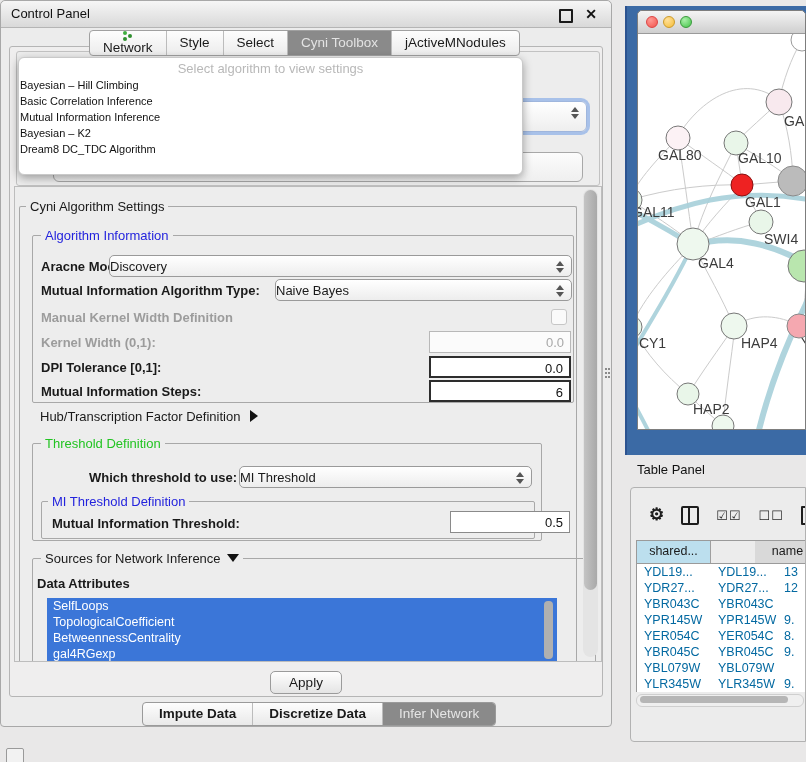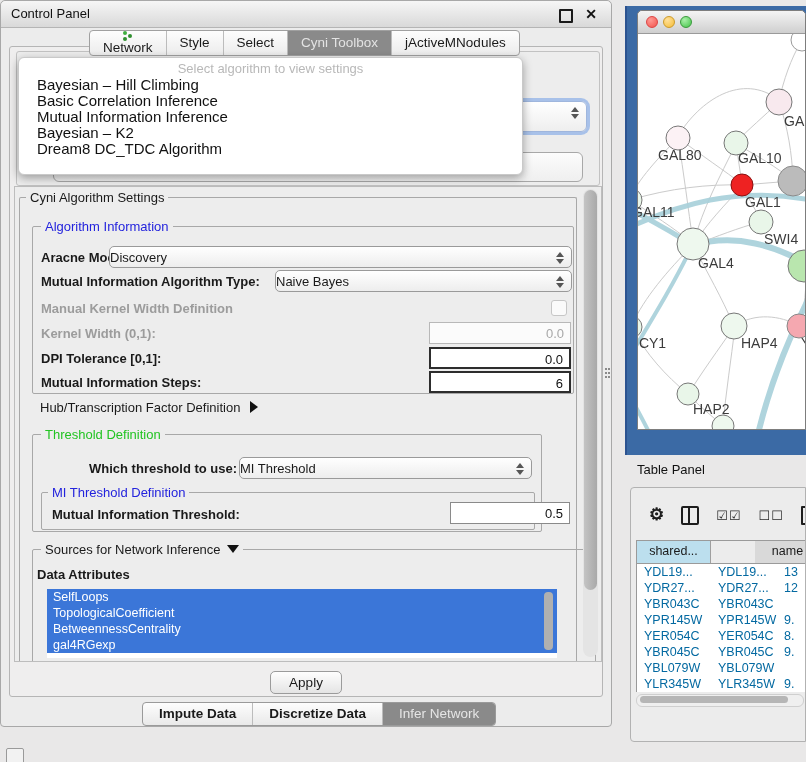--- a/index.html
+++ b/index.html
@@ -80,21 +80,21 @@
                border:1px solid #9a9a9a;border-radius:4px;overflow:hidden;
                background:linear-gradient(#fdfdfd,#e9e9e9);}
   .btab{padding:0 16px;line-height:21px;font-size:13.5px;font-weight:bold;border-left:1px solid #bcbcbc;}
   .btab:first-child{border-left:none;}
   .btab.sel{background:var(--selected-tab,#8a8a8a);color:#e5e5e5;font-weight:normal;}
   
   .algo-popup{position:absolute;left:18px;top:57px;width:503px;height:116px;background:#fff;
               border:1px solid #c9c9c9;border-radius:6px;box-shadow:0 3px 10px rgba(0,0,0,.35);
               z-index:50;overflow:hidden;}
   .popup-header{height:17px;line-height:17px;text-align:center;font-size:13px;color:#b8b8b8;margin-top:2px;}
-  .popup-item{height:16px;line-height:16px;font-size:15px;color:#111;padding-left:18px;}
+  .popup-item{height:16px;line-height:16px;font-size:11px;color:#111;padding-left:1px;}
   .popup-item.sel{font-weight:bold;}
   
   .net-frame{position:absolute;left:625px;top:6px;width:181px;height:449px;
              background:var(--frame-blue,#3b6aa5);box-shadow:inset 2px 0 0 #2c5390;}
   .net-window{position:absolute;left:12px;top:4px;width:169px;height:420px;border:1px solid #7d7d7d;
               border-radius:5px 5px 0 0;box-sizing:border-box;background:#fff;}
   .net-titlebar{position:absolute;left:0;top:0;width:100%;height:23px;
                 background:linear-gradient(#f4f4f4,#cfcfcf);border-bottom:1px solid #9a9a9a;
                 border-radius:5px 5px 0 0;box-sizing:border-box;}
   .light{position:absolute;top:5px;width:12px;height:12px;border-radius:50%;box-sizing:border-box;}
@@ -170,21 +170,21 @@
     <div class="cp-body">
       <div class="inner-top-panel">
         <div class="combo-behind1">
           <span class="spin"></span>
         </div>
         <div class="combo-behind2">gal-filtered sir default node</div>
       </div>
 
       <div class="settings-outer">
 
-        <div class="groupbox" style="left:4px;top:10px;width:558px;height:468px;border-bottom:none;text-decoration:underline;">
+        <div class="groupbox" style="left:4px;top:19px;width:558px;height:468px;border-bottom:none;text-decoration:underline;">
           <span class="gtitle" style="left:6px;">Cyni Algorithm Settings</span>
 
           <div class="groupbox" style="left:12px;top:28px;width:542px;height:168px;">
             <span class="gtitle blue" style="left:8px;">Algorithm Information</span>
 
             <span class="lbl b" style="left:8px;top:23px;">Aracne Mode:</span>
             <div class="combo" style="left:76px;top:19px;width:463px;">
               <span>Discovery</span>
               <span class="spin"></span>
             </div>

